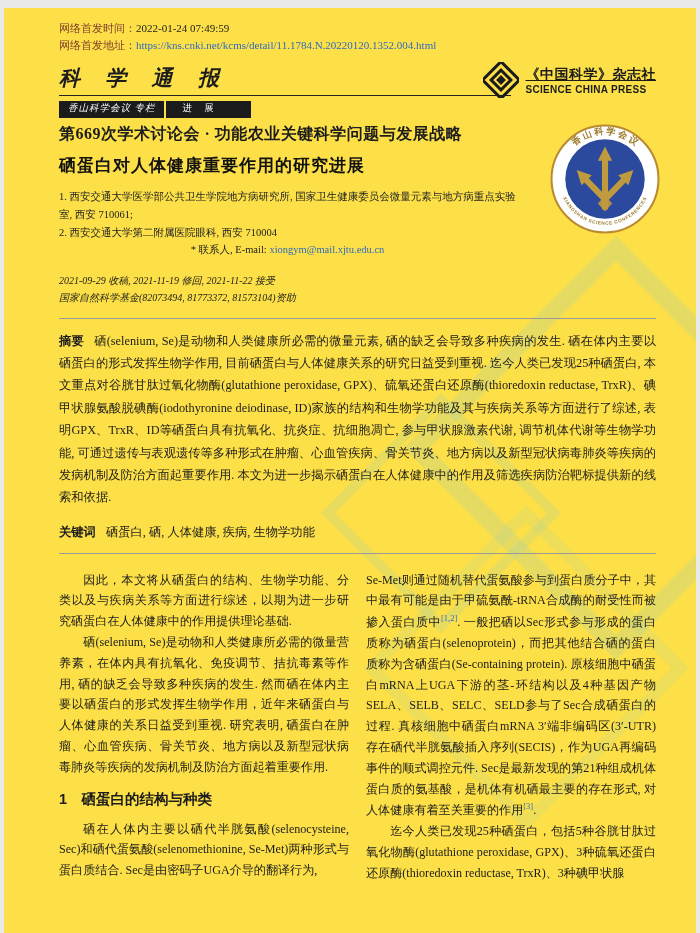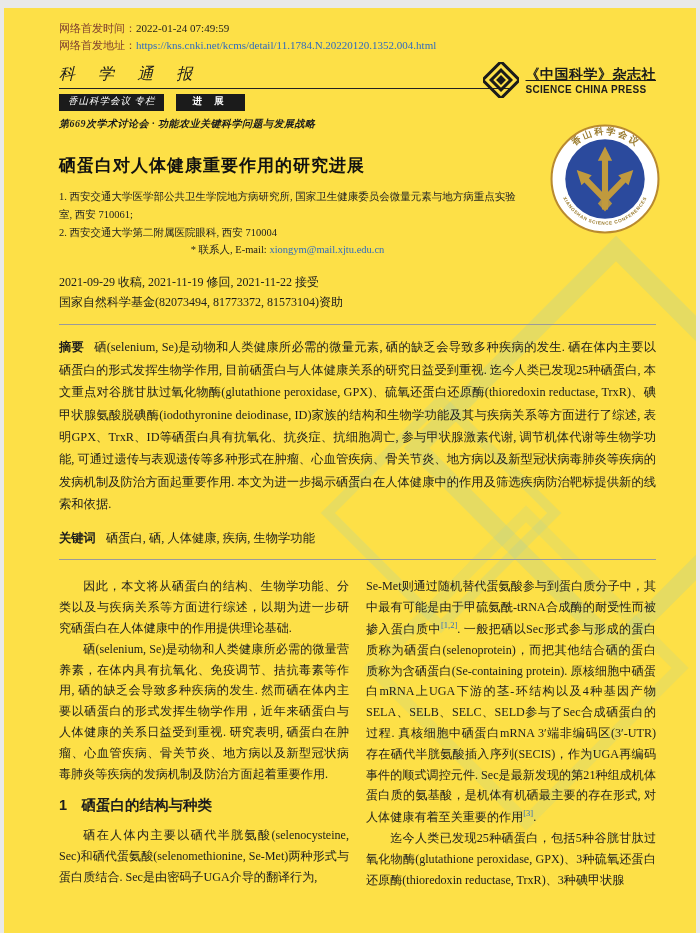--- a/index.html
+++ b/index.html
@@ -16,47 +16,47 @@
   #wm1{ width:300px;height:300px; right:-70px; top:290px; border:18px solid rgba(168,210,170,.28); }
   #wm2{ width:170px;height:170px; right:170px; top:420px; border:10px solid rgba(168,210,170,.24); }
   #wm3{ width:230px;height:230px; right:55px; top:545px; border:12px solid rgba(168,210,170,.18); }
   
   .meta{ padding:12px 40px 0 55px; font-size:11px; line-height:1.55; }
   .meta-label{ color:#7d3c2e; }
   a.link{ color:#2f6bc0; text-decoration:none; }
   
   .masthead{ margin:10px 40px 0 55px; position:relative; height:70px; }
   .journal-name{
-    font-size:16px; font-weight:400; font-style:italic; letter-spacing:9px;
+    font-size:21px; font-weight:700; font-style:italic; letter-spacing:9px;
     font-family:"DejaVu Serif","Liberation Serif",serif;
   }
   .mast-rule{ border-top:1.6px solid #222; width:452px; margin-top:3px; }
-  .badges{ margin-top:5px; display:flex; gap:12px; }
+  .badges{ margin-top:5px; display:flex; gap:2px; }
   .badge{
     background:#1b1b1b; color:#fff; font-size:9.5px; line-height:1;
     padding:3px 9px 4px; font-style:italic; letter-spacing:1px; white-space:nowrap;
   }
-  .badge-progress{ letter-spacing:5px; padding-left:16px; padding-right:16px; font-style:normal; font-weight:700; }
-  .series-line{ margin-top:6px; font-size:10px; font-weight:700; font-style:italic; letter-spacing:.5px; }
+  .badge-progress{ letter-spacing:5px; padding-left:16px; padding-right:32px; font-style:normal; font-weight:400; }
+  .series-line{ margin-top:6px; font-size:16px; font-weight:700; letter-spacing:.5px; }
   .press-logo{ position:absolute; right:0; top:-2px; display:flex; align-items:center; gap:7px; }
   .press-text .cn{ font-size:14px; font-weight:700; letter-spacing:.5px;text-decoration:underline; }
   .press-text .en{ font-size:10px; font-weight:700; font-family:"Liberation Sans","DejaVu Sans",sans-serif; letter-spacing:.3px; }
   
   .seal{ position:absolute; top:116px; right:36px; width:110px; height:110px; z-index:1; }
   
   .title{
     margin:20px 180px 0 55px; font-size:17px; font-weight:700; letter-spacing:1px;
     font-family:"Liberation Sans","DejaVu Sans",sans-serif; color:#111;
   }
   .authors{ margin:14px 180px 0 55px; font-size:13.5px; color:#2e3192; }
   .author + .author::before{ content:", "; }
   .author sup{ font-size:9px; }
   .affils{ margin:11px 180px 0 55px; font-size:10.5px; line-height:1.7; color:#222; }
   .contact{ margin:1px 180px 0 55px; font-size:10.5px;text-align:center; }
-  .dates{ margin:15px 180px 0 55px; font-size:12px; line-height:1.7; }
+  .dates{ margin:15px 180px 0 55px; font-size:10px; line-height:1.7;font-style:italic; }
   .divider{ margin:12px 40px 0 55px; border-top:1px solid #9a9a9a; }
   
   .abstract{ margin:11px 40px 0 55px; font-size:12.3px; line-height:1.82; text-align:justify; }
   .blk-label{ font-family:"Liberation Sans","DejaVu Sans",sans-serif; font-weight:700; margin-right:10px; }
   .keywords{ margin:15px 40px 0 55px; font-size:12.3px; }
   
   .columns{ display:flex; gap:17px; margin:16px 40px 0 55px; }
   .col{ width:294px; font-size:12.1px; line-height:1.72; text-align:justify; }
   .col p{ text-indent:2em; }
   .col p.cont{ text-indent:0; }

